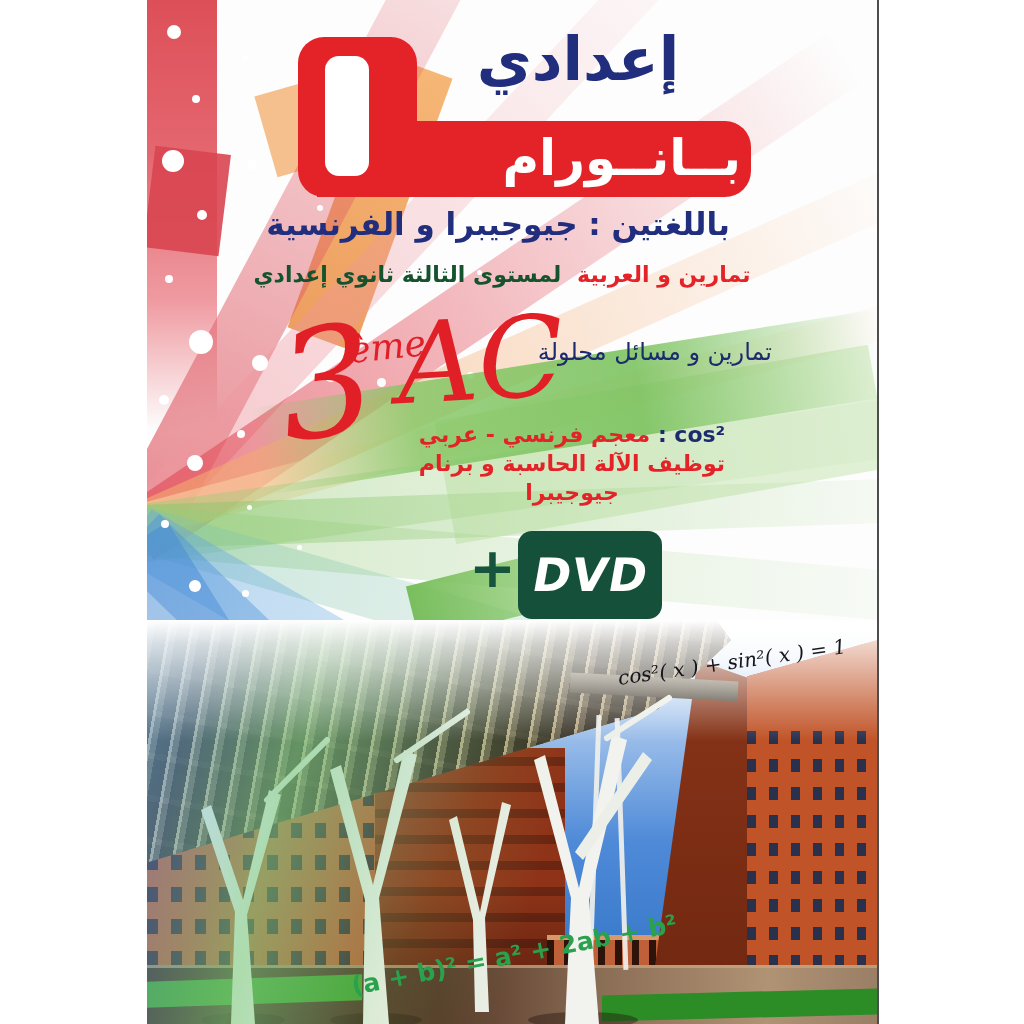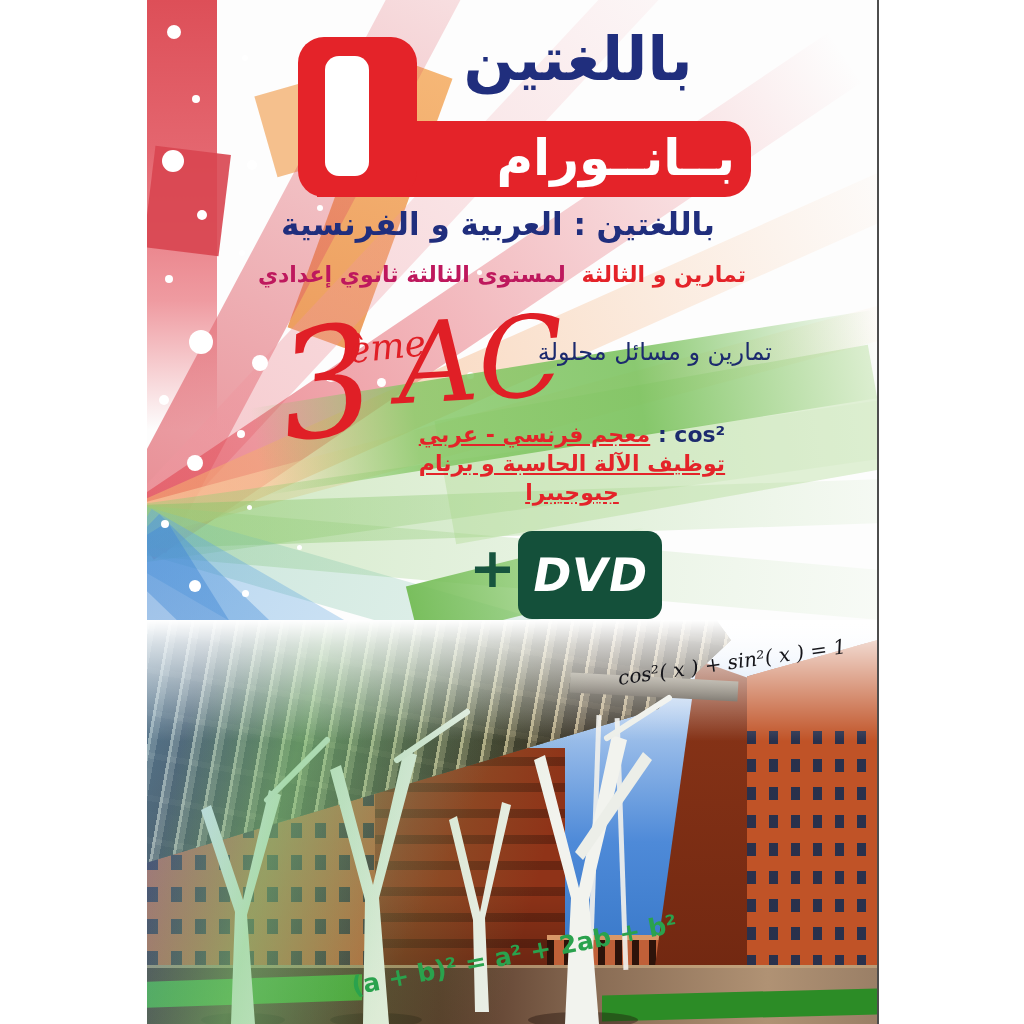--- a/index.html
+++ b/index.html
@@ -29,41 +29,41 @@
      background:linear-gradient(90deg,rgba(116,188,86,.95) 0%,rgba(140,205,110,.55) 75%,rgba(150,210,120,0) 100%);}
   .dot{position:absolute;border-radius:50%;background:#fff;}
 
   
   .t-frame{position:absolute;left:151px;top:37px;width:119px;height:160px;background:#e42329;
      border-radius:26px;z-index:5;}
   .t-alif{position:absolute;left:178px;top:56px;width:44px;height:120px;background:#fff;
      border-radius:14px;z-index:6;}
   .t-banner{position:absolute;left:170px;top:121px;width:434px;height:76px;background:#e42329;
      border-radius:0 26px 26px 0;z-index:4;color:#fff;font-weight:900;font-size:50px;
-     line-height:74px;text-align:right;padding-right:16px;box-sizing:border-box;direction:rtl;}
+     line-height:74px;text-align:right;padding-right:10px;box-sizing:border-box;direction:rtl;}
   .t-main{position:absolute;left:272px;top:24px;width:318px;z-index:5;color:#202e7d;
      font-weight:900;font-size:60px;text-align:center;direction:rtl;letter-spacing:1px;}
   .t-sub{position:absolute;left:0;top:206px;width:730px;text-align:center;z-index:6;
      color:#202e7d;font-weight:800;font-size:31px;direction:rtl;transform:translateX(-14px);}
   .t-tag{position:absolute;left:0;top:262px;width:730px;text-align:center;z-index:6;
      font-weight:800;font-size:22px;direction:rtl;transform:translateX(-10px);}
-  .t-tag .red{color:#e42329;} .t-tag .blue{color:#be185d;margin-right:8px;}
+  .t-tag .red{color:#e42329;} .t-tag .blue{color:#14532d;margin-right:8px;}
 
   
   .lvl{color:#e01f26;font-family:"DejaVu Serif",serif;font-style:italic;z-index:6;position:absolute;}
   .lvl-3{left:132px;top:308px;font-size:150px;transform:rotate(-8deg);line-height:1;}
   .lvl-eme{left:202px;top:326px;font-size:36px;transform:rotate(-6deg);}
   .lvl-ac{left:250px;top:304px;font-size:112px;transform:rotate(-3deg);line-height:1;}
 
   
   .features{position:absolute;right:105px;top:336px;z-index:6;color:#1c2a6e;font-weight:400;
      font-size:24px;line-height:32px;text-align:right;direction:rtl;}
   .appendix{position:absolute;left:240px;top:420px;width:370px;z-index:6;text-align:center;
      font-weight:800;font-size:22px;line-height:29px;direction:rtl;}
-  .appendix .blue{color:#1c2a6e;} .appendix .red{color:#e42329;text-decoration:underline;}
+  .appendix .blue{color:#1c2a6e;} .appendix .red{color:#e42329;}
 
   
   .dvd-plus{position:absolute;left:322px;top:540px;z-index:6;color:#17543e;font-weight:900;
      font-size:56px;line-height:1;}
   .dvd-box{position:absolute;left:371px;top:531px;width:144px;height:88px;background:#14503a;
      border-radius:14px;z-index:6;display:flex;align-items:center;justify-content:center;}
   .dvd-box span{color:#fff;font-weight:900;font-size:46px;letter-spacing:1px;
      transform:skewX(-10deg);font-family:"DejaVu Sans",sans-serif;}
 
   
@@ -219,24 +219,24 @@
       <div class="pr-blue"></div>
       <div class="pr-green"></div>
       <div class="photo-wash"></div>
 
       <div class="formula-bottom">(a + b)² = a² + 2ab + b²</div>
     </div>
 
     <div class="t-banner">بــانــورام</div>
     <div class="t-frame"></div>
     <div class="t-alif"></div>
-    <div class="t-main">باللغتين</div>
-    <div class="t-sub">باللغتين :  العربية و الفرنسية</div>
+    <div class="t-main">إعدادي</div>
+    <div class="t-sub">باللغتين :  جيوجيبرا و الفرنسية</div>
     <div class="t-tag">
-      <span class="red">تمارين و الثالثة</span>
+      <span class="red">تمارين و العربية</span>
       <span class="blue">لمستوى الثالثة ثانوي إعدادي</span>
     </div>
 
     <div class="lvl lvl-3">3</div>
     <div class="lvl lvl-eme">ème</div>
     <div class="lvl lvl-ac">AC</div>
 
     <div class="features">
       <div>تمارين و مسائل محلولة</div>
     </div>

